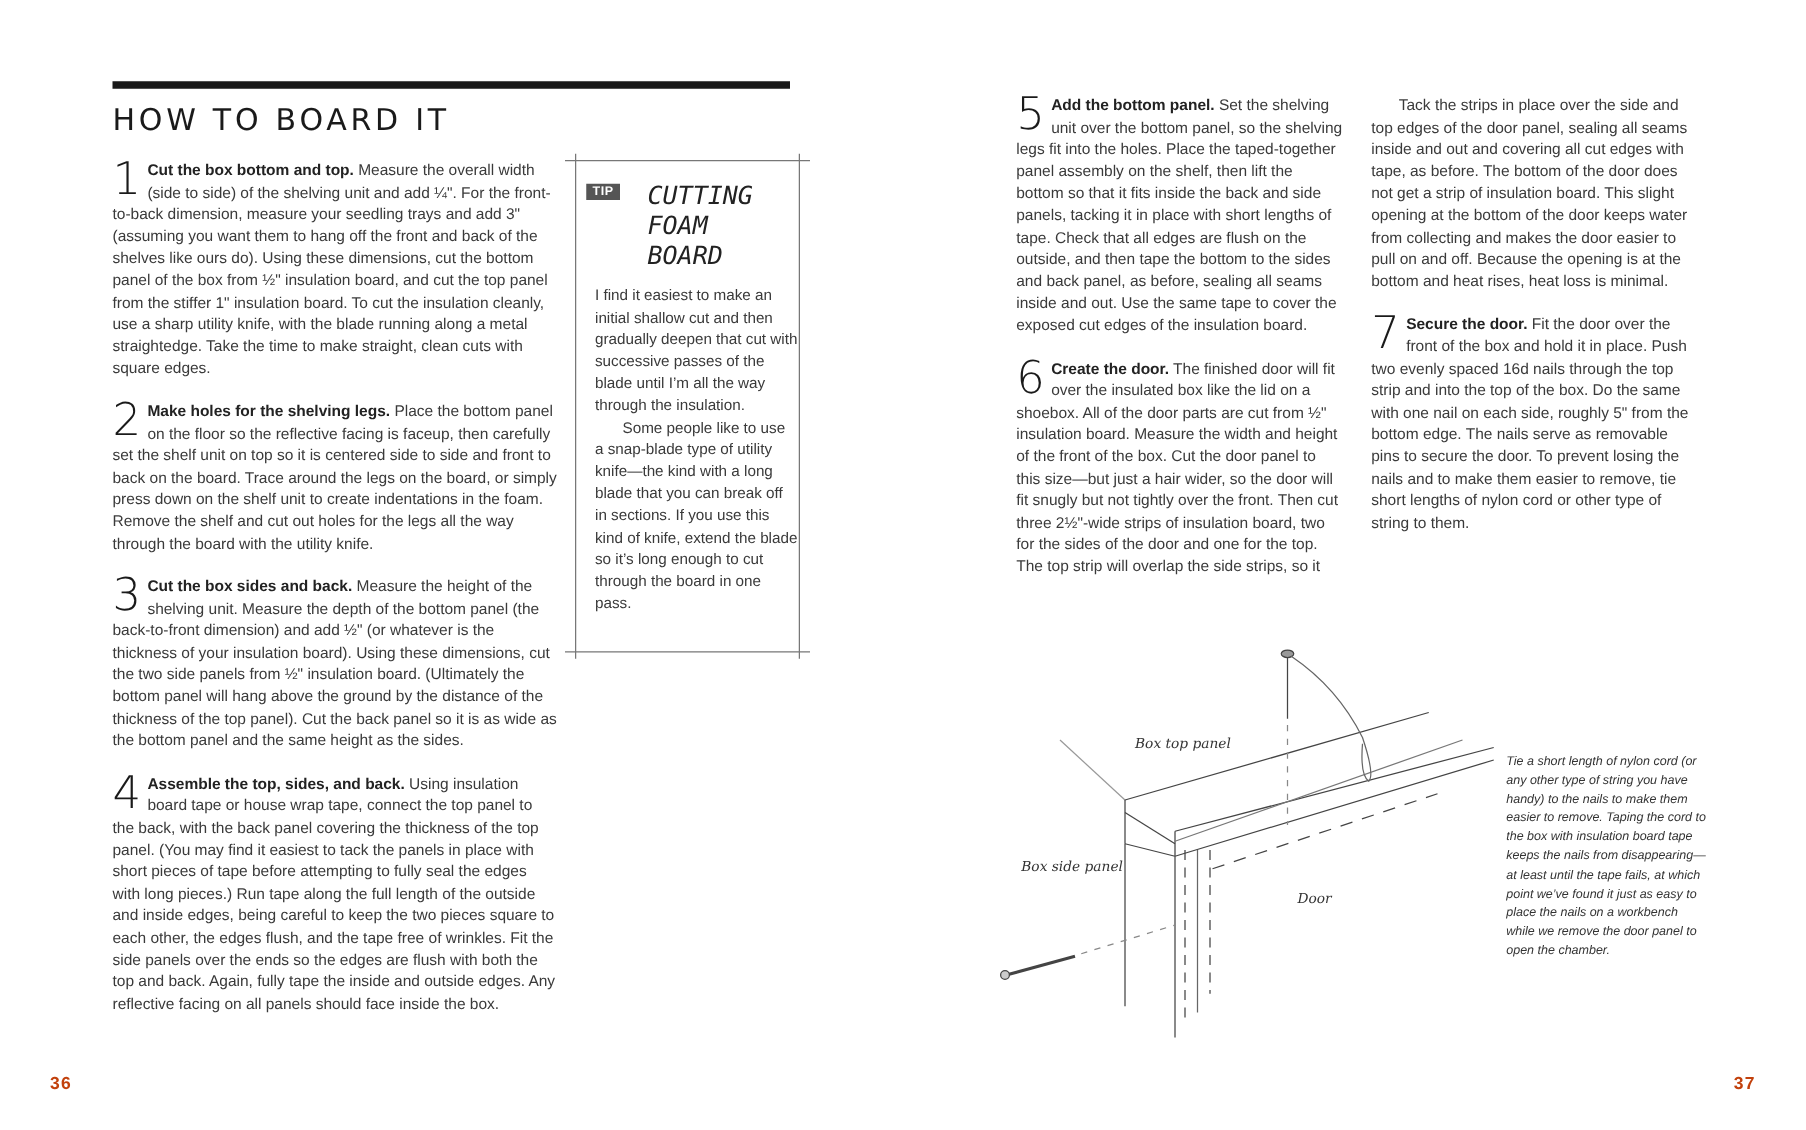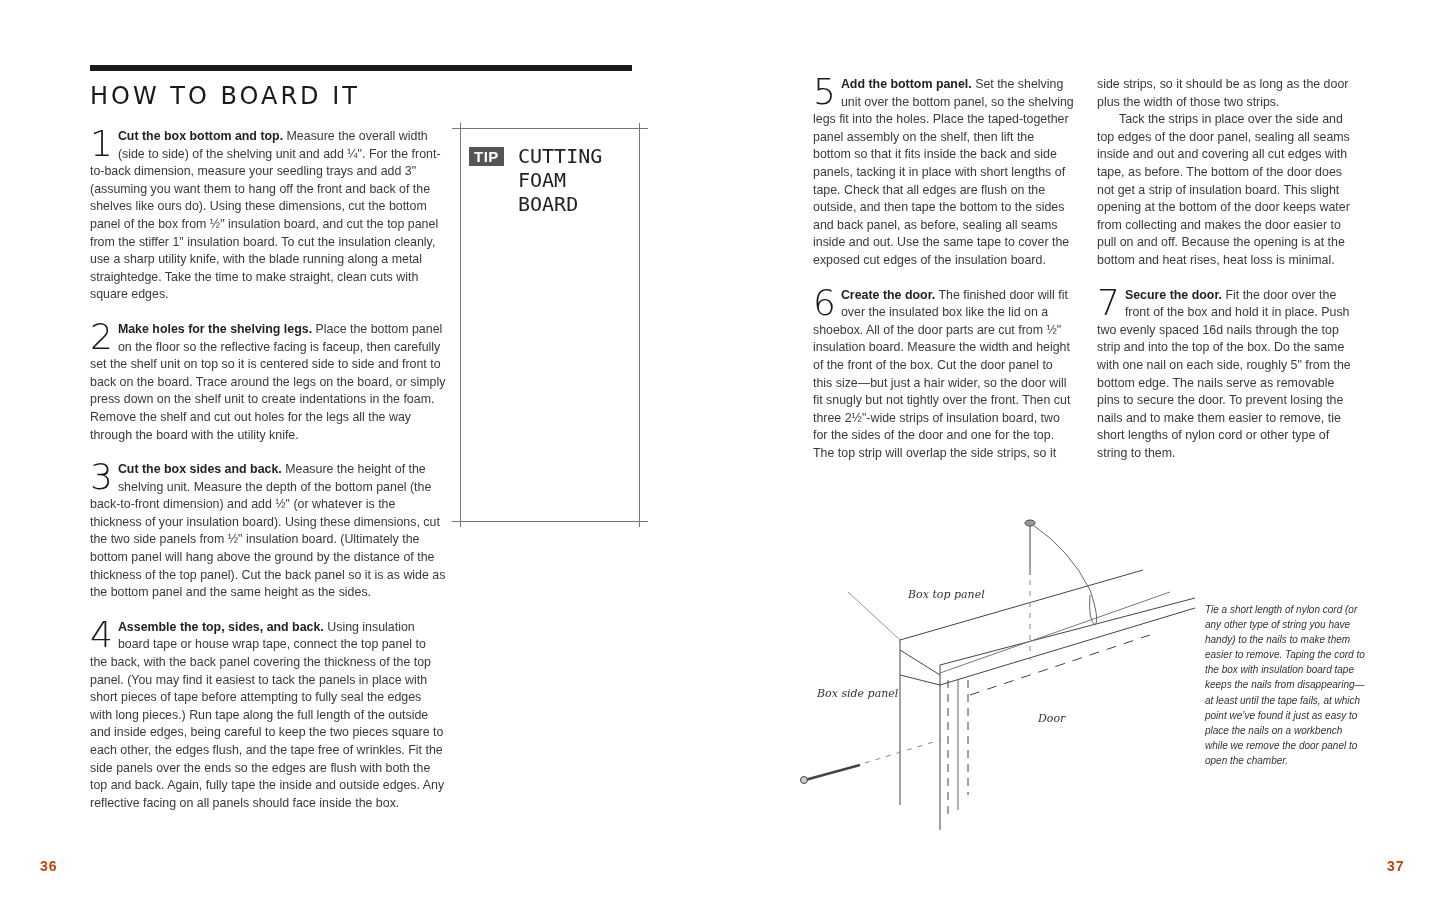--- a/index.html
+++ b/index.html
@@ -15,23 +15,23 @@
                font-size: 36px; line-height: 30px; margin: 1px 5px 0 0; color: #1a1a1a; }
   .step .lead { font-weight: bold; color: #222; margin-top: 28px; }
   .para p { margin: 0; }
   .indent { text-indent: 22px; }
   .tip { left: 458px; top: 128px; width: 184px; height: 394px; }
   .tip .frame-top, .tip .frame-bot { position: absolute; left: -6px; width: 196px; height: 1px; background: #777; }
   .tip .frame-top { top: 0; } .tip .frame-bot { bottom: 0; }
   .tip .frame-l, .tip .frame-r { position: absolute; top: -5px; height: 404px; width: 1px; background: #777; }
   .tip .frame-l { left: 2px; } .tip .frame-r { right: 2px; }
   .tip-badge { position: absolute; left: 11px; top: 19px; background: #555; color: #fff;
-               font-weight: bold; font-size: 15px; padding: 1px 5px; letter-spacing: 0.5px; }
+               font-weight: bold; font-size: 10px; padding: 1px 5px; letter-spacing: 0.5px; }
   .tip-title { position: absolute; left: 60px; top: 16px; font-family: "DejaVu Sans Mono", monospace;
-               font-size: 20px; line-height: 24px; color: #222; width: 110px; }
+               font-size: 20px; line-height: 24px; color: #222; width: 110px; font-style: italic; }
   .tip-body { position: absolute; left: 18px; top: 100px; width: 162px; font-size: 12.2px; line-height: 17.6px; color: #3a3a3a; }
   .tip-body p { margin: 0; }
   .caption { left: 1205px; top: 602px; width: 160px; font-size: 10px; line-height: 15.1px; color: #333; font-style: italic; }
   .footer { top: 861px; font-size: 10px; letter-spacing: 1.6px; color: #888; margin-top: 48px; }
   .pagenum { top: 858px; font-size: 14px; font-weight: bold; color: #c2410c; letter-spacing: 1px; }
   .label { font-family: "DejaVu Serif", serif; font-style: italic; font-size: 11px; fill: #333; }
 </style>
 </head>
 <body>
 
@@ -58,40 +58,41 @@
 </div>
 
 <div class="abs tip">
   <div class="frame-top"></div>
   <div class="frame-bot"></div>
   <div class="frame-l"></div>
   <div class="frame-r"></div>
   <div class="tip-badge">TIP</div>
   <div class="tip-title">CUTTING FOAM BOARD</div>
   <div class="tip-body">
+    <p>I find it easiest to make an initial shallow cut and then gradually deepen that cut with successive passes of the blade until I’m all the way through the insulation.</p>
+    <p class="indent">Some people like to use a snap-blade type of utility knife—the kind with a long blade that you can break off in sections. If you use this kind of knife, extend the blade so it’s long enough to cut through the board in one pass.</p>
   </div>
 </div>
 
 <div class="abs pagenum" style="left:40px;">36</div>
 <div class="abs footer" style="left:90px;">GREENHOUSE TOOLS</div>
 
 <div class="abs col" style="left:813px; top:76px; width:262px;">
   <div class="step">
     <span class="num">5</span>
     <span class="lead">Add the bottom panel.</span><span> Set the shelving unit over the bottom panel, so the shelving legs fit into the holes. Place the taped-together panel assembly on the shelf, then lift the bottom so that it fits inside the back and side panels, tacking it in place with short lengths of tape. Check that all edges are flush on the outside, and then tape the bottom to the sides and back panel, as before, sealing all seams inside and out. Use the same tape to cover the exposed cut edges of the insulation board.</span>
   </div>
   <div class="step" style="max-height:176px; overflow:hidden;">
     <span class="num">6</span>
     <span class="lead">Create the door.</span><span> The finished door will fit over the insulated box like the lid on a shoebox. All of the door parts are cut from ½" insulation board. Measure the width and height of the front of the box. Cut the door panel to this size—but just a hair wider, so the door will fit snugly but not tightly over the front. Then cut three 2½"-wide strips of insulation board, two for the sides of the door and one for the top. The top strip will overlap the side strips, so it should be as long as the door plus the width of those two strips.</span>
   </div>
 </div>
 
 <div class="abs col" style="left:1097px; top:76px; width:262px;">
   <div class="para" style="margin-bottom:17px;">
-    <p>side strips, so it should be as long as the door plus the width of those two strips.</p>
     <p class="indent">Tack the strips in place over the side and top edges of the door panel, sealing all seams inside and out and covering all cut edges with tape, as before. The bottom of the door does not get a strip of insulation board. This slight opening at the bottom of the door keeps water from collecting and makes the door easier to pull on and off. Because the opening is at the bottom and heat rises, heat loss is minimal.</p>
   </div>
   <div class="step">
     <span class="num">7</span>
     <span class="lead">Secure the door.</span><span> Fit the door over the front of the box and hold it in place. Push two evenly spaced 16d nails through the top strip and into the top of the box. Do the same with one nail on each side, roughly 5" from the bottom edge. The nails serve as removable pins to secure the door. To prevent losing the nails and to make them easier to remove, tie short lengths of nylon cord or other type of string to them.</span>
   </div>
 </div>
 
 <svg class="abs" style="left:790px; top:510px;" width="410" height="330" viewBox="0 0 410 330">
   <g stroke="#444" fill="none" stroke-width="1">

